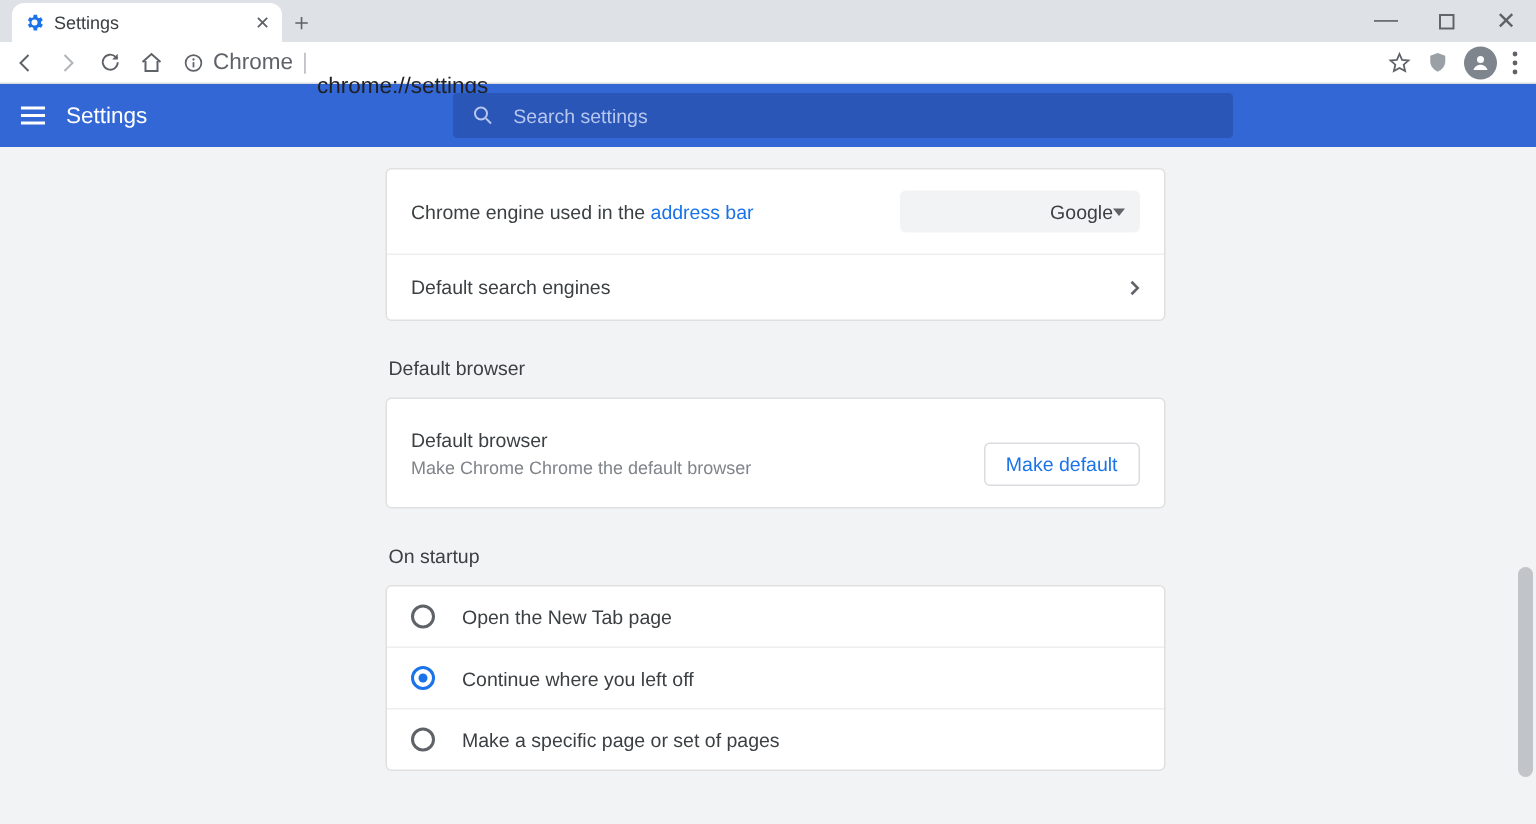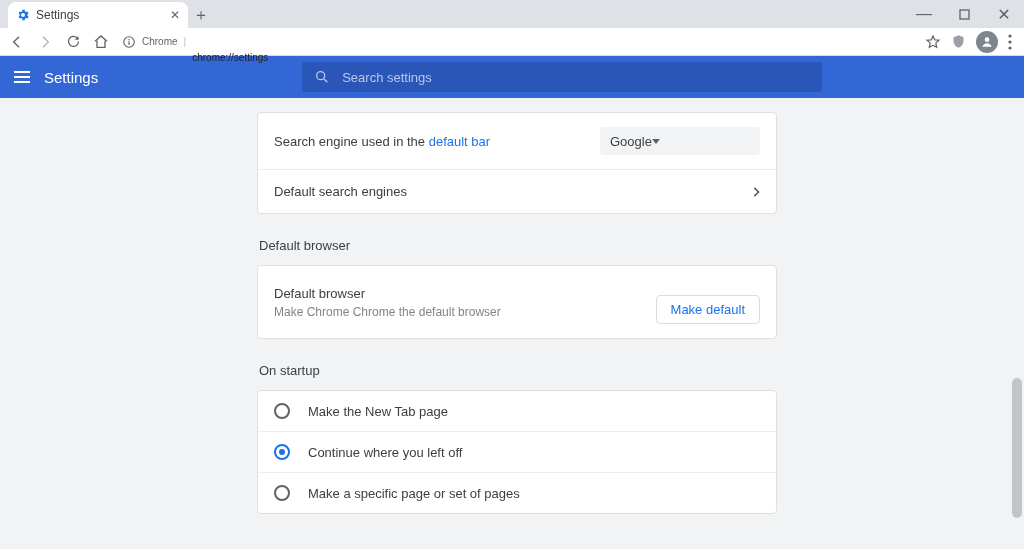--- a/index.html
+++ b/index.html
@@ -9,21 +9,21 @@
   .tabstrip { height: 28px; background: #dee1e6; display: flex; align-items: flex-end; padding-left: 8px; }
   .tab { background: #fff; height: 26px; width: 180px; border-top-left-radius: 8px; border-top-right-radius: 8px; display: flex; align-items: center; padding: 0 8px; font-size: 12px; color: #3c4043; gap: 6px; position: relative; }
   .tab .close { margin-left: auto; font-size: 12px; color: #5f6368; }
   .newtab { width: 26px; height: 26px; display:flex; align-items:center; justify-content:center; color:#5f6368; font-size:16px; }
   .wincontrols { position:absolute; right:0; top:0; height:28px; display:flex; }
   .wincontrols div { width:40px; display:flex; align-items:center; justify-content:center; color:#5f6368; }
 
   .addrbar { height: 28px; background:#fff; border-bottom:1px solid #dadce0; display:flex; align-items:center; padding:0 6px; gap:6px; }
   .navicon { width:22px; height:22px; display:flex; align-items:center; justify-content:center; color:#5f6368; border-radius:50%; }
   .navicon.disabled { color:#b0b3b8; }
-  .omnibox { flex:1; display:flex; align-items:center; font-size:10px; color:#5f6368; gap:6px; padding-left:4px;}
+  .omnibox { flex:1; display:flex; align-items:center; font-size:15px; color:#5f6368; gap:6px; padding-left:4px;}
   .omnibox .secure { color:#5f6368; }
   .omnibox .chip { color:#5f6368; }
   .omnibox .sep { color:#c0c3c8; }
   .omnibox .url { color:#202124;margin-top:32px; }
   .rightcluster { display:flex; align-items:center; gap:10px; padding-right:6px; color:#5f6368; }
   .avatar { width:22px; height:22px; border-radius:50%; background:#7e858c; display:flex; align-items:center; justify-content:center; color:#fff; }
 
   
   .settings-header { height:42px; background:#3367d6; display:flex; align-items:center; color:#fff; padding:0 14px; gap:14px;}
   .hamburger { display:flex; flex-direction:column; gap:3px; }
@@ -37,21 +37,21 @@
   .content { position:absolute; top:98px; bottom:0; left:0; right:0; background:#f1f3f4; overflow:auto; }
   .col { width:520px; margin-left:257px; }
 
   .card { background:#fff; border:1px solid #e0e0e0; border-radius:4px; margin-bottom:24px; }
   .row { padding:14px 16px; display:flex; align-items:center; font-size:13px; color:#3c4043; border-top:1px solid #eee;}
   .row:first-child { border-top:none; }
   .row .label { flex:1; }
   .row .sub { font-size:12px; color:#808489; margin-top:4px;}
   .link { color:#1a73e8; }
 
-  .select { width:160px; height:28px; background:#f1f3f4; border-radius:4px; display:flex; align-items:center; padding:0 10px; font-size:13px; color:#3c4043; justify-content:flex-start;}
+  .select { width:160px; height:28px; background:#f1f3f4; border-radius:4px; display:flex; align-items:center; padding:0 10px; font-size:13px; color:#3c4043; justify-content:flex-end;}
   .chevron { color:#5f6368; font-size:12px; }
 
   .section-title { font-size:13px; color:#3c4043; margin:8px 0 12px 2px; }
 
   .outlinebtn { border:1px solid #dadce0; color:#1a73e8; background:#fff; font-size:13px; padding:6px 14px; border-radius:4px;margin-top:15px; }
 
   .radio-row { padding:12px 16px; display:flex; align-items:center; gap:18px; font-size:13px; color:#3c4043; border-top:1px solid #eee;}
   .radio-row:first-child { border-top:none;}
   .radio { width:16px; height:16px; border:2px solid #5f6368; border-radius:50%; position:relative; flex-shrink:0;}
   .radio.checked { border-color:#1a73e8; }
@@ -170,21 +170,21 @@
 </div>
 
 <div class="content">
   <div class="col">
 
     <div style="height:14px"></div>
 
     <div class="card">
       <div class="row">
         <div class="label">
-          <span>Search engine used in the </span><span class="link">default bar</span>
+          <span>Chrome engine used in the </span><span class="link">address bar</span>
         </div>
         <div class="select">
           <span>Google</span>
           <span class="tricaret"></span>
         </div>
       </div>
       <div class="row">
         <div class="label">Default search engines</div>
         <span class="chevron">
           <svg width="8" height="10" viewBox="0 0 8 12">
@@ -202,21 +202,21 @@
           <div class="sub">Make Chrome Chrome the default browser</div>
         </div>
         <button class="outlinebtn">Make default</button>
       </div>
     </div>
 
     <div class="section-title">On startup</div>
     <div class="card">
       <div class="radio-row">
         <span class="radio"></span>
-        <span>Make the New Tab page</span>
+        <span>Open the New Tab page</span>
       </div>
       <div class="radio-row">
         <span class="radio checked"></span>
         <span>Continue where you left off</span>
       </div>
       <div class="radio-row">
         <span class="radio"></span>
         <span>Make a specific page or set of pages</span>
       </div>
     </div>

